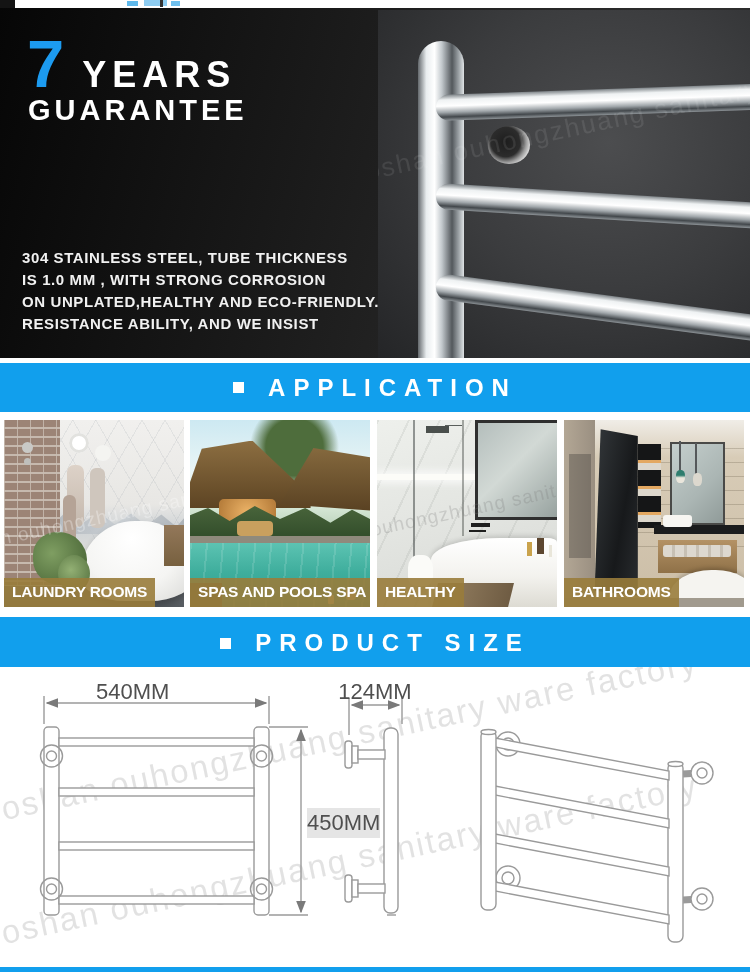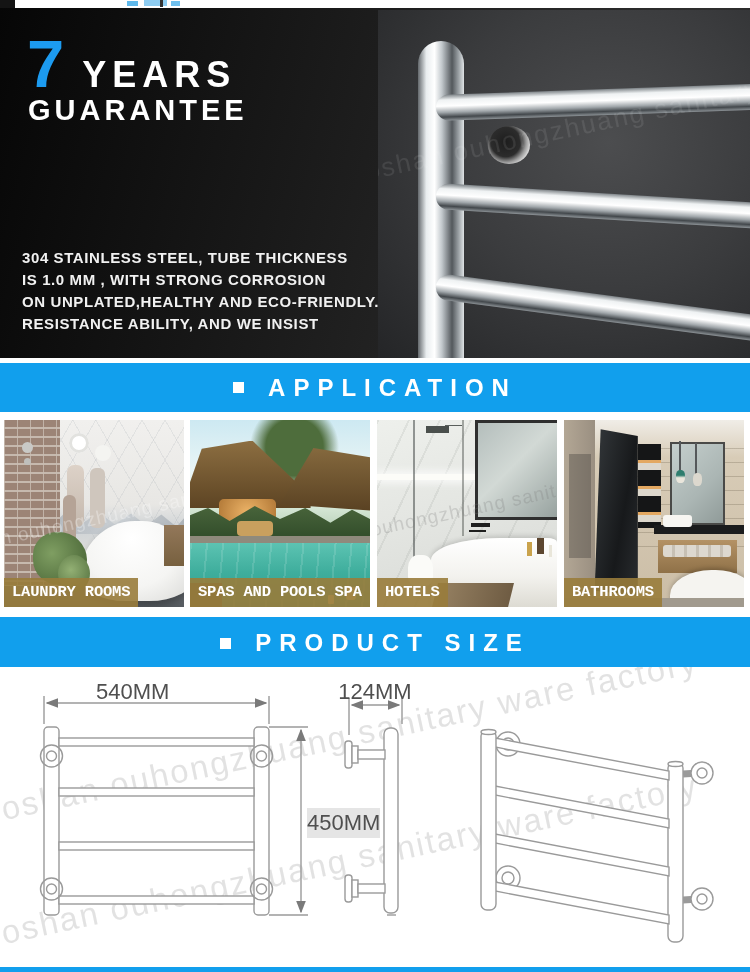--- a/index.html
+++ b/index.html
@@ -37,21 +37,21 @@
           background:radial-gradient(circle at 42% 42%,#1d1d1d 0%,#2c2c2c 45%,#9b9b9b 62%,#e8e8e8 78%,#6a6a6a 100%);}
 
   
   .banner{position:absolute;left:0;width:750px;height:49px;display:flex;align-items:center;justify-content:center;}
   .banner .bullet{width:11px;height:11px;background:#ffffff;margin-right:16px;flex:0 0 auto;}
   .banner .btxt{color:#ffffff;font-size:24px;font-weight:700;letter-spacing:8px;padding-left:8px;}
 
   
   .photo{position:absolute;top:420px;width:180px;height:187px;overflow:hidden;background:#dddddd;}
   .plabel{position:absolute;left:0;bottom:0;padding:5px 8px 6px 8px;color:#ffffff;font-size:15.5px;font-weight:700;
-          letter-spacing:-0.2px;white-space:nowrap;z-index:9;font-family:Liberation Mono, monospace;}
+          letter-spacing:-0.2px;white-space:nowrap;z-index:9;}
   .layer{position:absolute;}
 
   
   .drawings{position:absolute;left:0;top:667px;width:750px;height:300px;background:#ffffff;overflow:hidden;}
   .dim{position:absolute;color:#4f4f4f;font-size:22px;font-weight:400;white-space:nowrap;}
   .wm{position:absolute;white-space:nowrap;font-size:33px;color:#c7c7c7;opacity:0.5;letter-spacing:2px;
       transform:rotate(-12deg);transform-origin:left center;pointer-events:none;}
   .wm-photo{position:absolute;white-space:nowrap;font-size:26px;color:rgba(255,255,255,0.09);letter-spacing:2px;
             transform:rotate(-12deg);transform-origin:left center;pointer-events:none;z-index:5;}
   .wm-app{position:absolute;white-space:nowrap;font-size:19px;color:rgba(255,255,255,0.25);letter-spacing:1px;
@@ -142,21 +142,21 @@
     <div class="layer" style="right:0;top:0;width:44%;height:50%;border:3px solid #2f2f2f;border-right:none;background:linear-gradient(135deg,#b4bebc 0%,#d2d9d5 45%,#97a29f 100%);"></div>
     <div class="layer" style="left:20%;top:0;width:2px;height:80%;background:rgba(70,75,72,.55);"></div>
     <div class="layer" style="left:47%;top:0;width:2px;height:62%;background:rgba(70,75,72,.45);"></div>
     <div class="layer" style="left:27%;top:3%;width:13%;height:4%;background:#4a4f4c;box-shadow:16px -4px 0 -3px #5a5f5c;"></div>
     <div class="layer" style="left:30%;bottom:0;width:70%;height:37%;border-radius:55% 8% 0 0/32% 6% 0 0;background:linear-gradient(180deg,#ffffff 0%,#f3f2ee 55%,#dddbd3 100%);box-shadow:0 -2px 5px rgba(0,0,0,.15);"></div>
     <div class="layer" style="left:32%;bottom:0;width:42%;height:13%;background:linear-gradient(90deg,#97public8263,#6f5c43);background:linear-gradient(90deg,#978263,#6f5c43);transform:skewX(-14deg);"></div>
     <div class="layer" style="left:52%;top:55%;width:11%;height:4px;background:#1f1f1f;box-shadow:-3px 6px 0 -1px #1f1f1f;"></div>
     <div class="layer" style="right:7%;top:63%;width:7px;height:16px;background:#5c4630;box-shadow:-11px 3px 0 -1px #caa34c,10px 5px 0 -2px #e9e6da;"></div>
     <div class="layer" style="left:17%;top:72%;width:14%;height:17%;border-radius:40% 40% 30% 30%;background:#fbfbf8;"></div>
     <div class="wm-app" style="left:-80px;top:115px;color:rgba(120,120,120,.25);">Foshan ouhongzhuang sanitary ware factory</div>
-    <span class="plabel" style="background:rgba(153,124,59,0.9);">HOTELS</span>
+    <span class="plabel" style="background:rgba(153,124,59,0.9);">HEALTHY</span>
   </div>
 
   <div class="photo" style="left:564px;">
     <div class="layer" style="inset:0;background:linear-gradient(180deg,#f0ede7 0%,#d8ccb7 20%,#cbbda6 100%);"></div>
     <div class="layer" style="left:40%;top:8%;width:60%;height:60%;opacity:.55;background:repeating-linear-gradient(180deg,transparent 0 13px,rgba(90,80,60,.45) 13px 14px);"></div>
     <div class="layer" style="left:0;top:0;width:17%;height:100%;background:linear-gradient(90deg,#b3a795,#9a8f81);"></div>
     <div class="layer" style="left:3%;top:18%;width:12%;height:56%;background:rgba(60,58,54,.35);"></div>
     <div class="layer" style="left:17%;top:5%;width:24%;height:89%;background:linear-gradient(100deg,#34383b 0%,#17191b 60%,#292c2f 100%);clip-path:polygon(14% 0,100% 4%,100% 100%,0 97%);"></div>
     <div class="layer" style="left:41%;top:13%;width:13%;height:45%;background:repeating-linear-gradient(180deg,#151617 0 16px,#e3a861 16px 19px,#dcd7cc 19px 26px);"></div>
     <div class="layer" style="left:59%;top:12%;width:28%;height:42%;border:2px solid #4a4a48;background:linear-gradient(135deg,#c5cfcd 0%,#aab5b3 60%,#909b99 100%);"></div>

